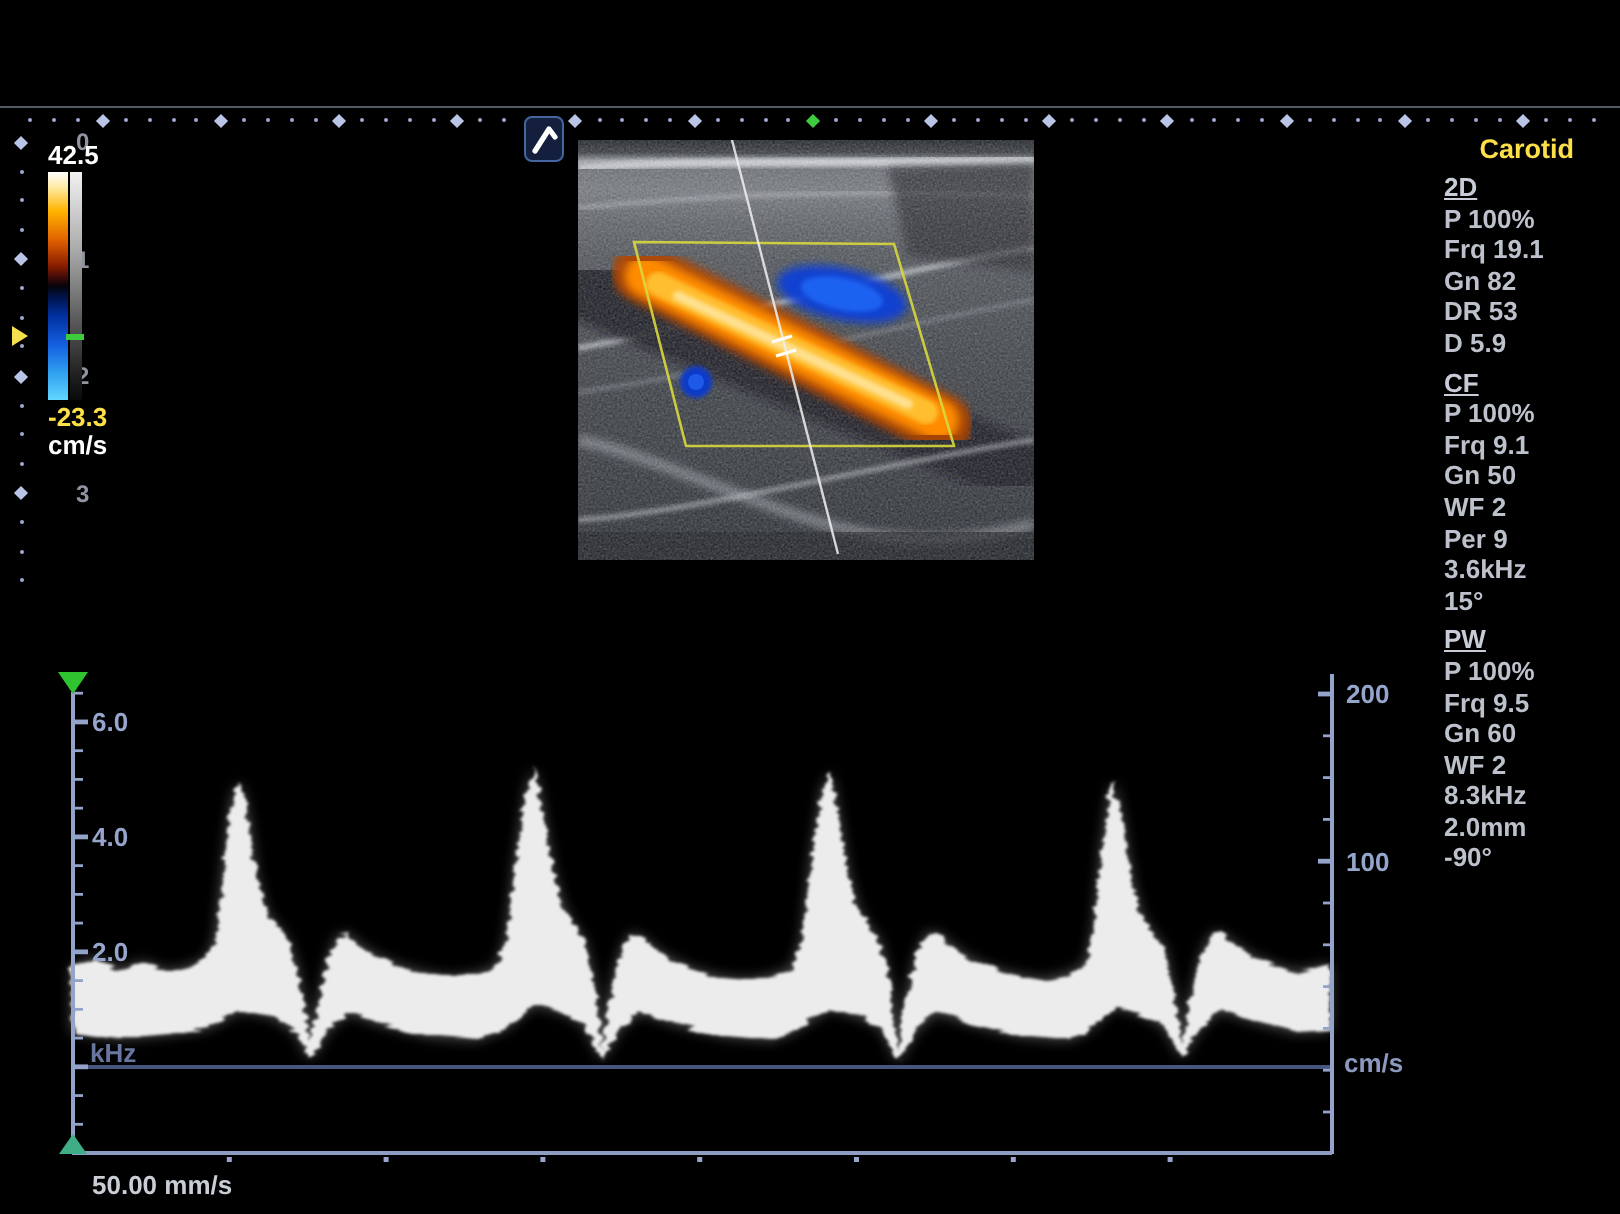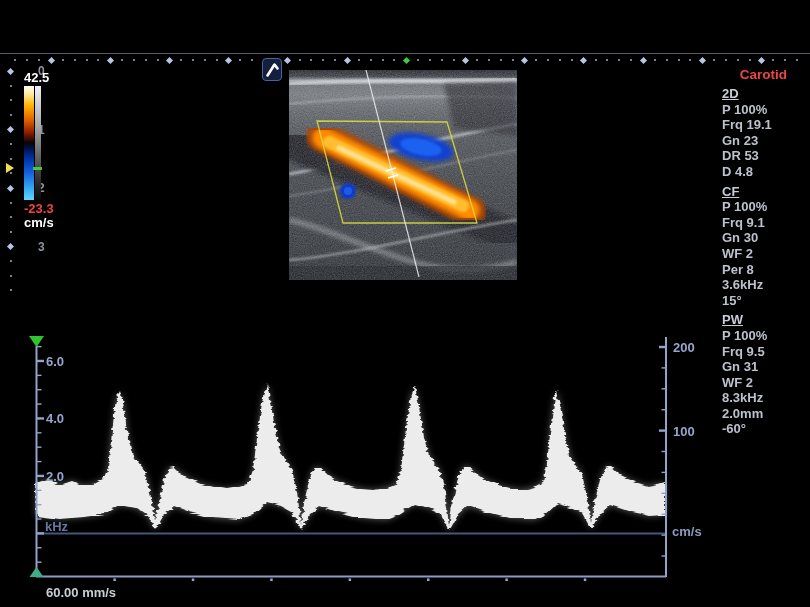--- a/index.html
+++ b/index.html
@@ -8,36 +8,36 @@
     font-family:"Liberation Sans","DejaVu Sans",sans-serif; font-weight:700;
   }
   .divider { position:absolute; left:0; top:53px; width:810px; height:1px; background:#565c66; }
   
   .rdot  { position:absolute; width:2px; height:2px; background:#9fabd0; border-radius:50%; }
   .rdia  { position:absolute; width:5px; height:5px; background:#b9c4e6; transform:rotate(45deg); }
   .rdia.green { background:#3ecb3e; }
   .depth-label { position:absolute; left:38px; color:#9094a0; font-size:12px; line-height:12px; }
   
   #cb-max { position:absolute; left:24px; top:70px;  color:#ffffff; font-size:13px; }
-  #cb-min { position:absolute; left:24px; top:201px; color:#ef4444; font-size:13px; }
+  #cb-min { position:absolute; left:24px; top:201px; color:#fde047; font-size:13px; }
   #cb-unit{ position:absolute; left:24px; top:215px; color:#ffffff; font-size:13px; }
   #colorbar { position:absolute; left:24px; top:86px; width:10px; height:114px;
     background:linear-gradient(180deg,#ffffff 0%,#ffe9a0 7%,#ffb400 17%,#e06000 30%,#8a1e00 41%,#35080a 47%,#050508 50%,#001040 54%,#0030a0 63%,#1560e0 76%,#30a0f0 88%,#60d8ff 100%); }
   #graybar { position:absolute; left:35px; top:86px; width:6px; height:114px;
     background:linear-gradient(180deg,#f2f2f2 0%,#a8a8a8 35%,#5a5a5a 65%,#222 88%,#0a0a0a 100%); }
   #graybar-tick { position:absolute; left:33px; top:167px; width:9px; height:3px; background:#3ecb3e; }
   #focus-arrow { position:absolute; left:6px; top:163px; width:0; height:0;
     border-left:8px solid #f3de4e; border-top:5px solid transparent; border-bottom:5px solid transparent; }
   
   #orient-icon { position:absolute; left:262px; top:58px; width:20px; height:23px;
     background:#141f3d; border:1px solid #44659f; border-radius:4px; box-sizing:border-box; }
   
   #bmode { position:absolute; left:289px; top:70px; }
   
-  #title { position:absolute; top:67px; right:23px; color:#ef4444; font-size:13.5px; }
+  #title { position:absolute; top:67px; right:23px; color:#fde047; font-size:13.5px; }
   #side-panel { position:absolute; left:722px; top:86px; font-size:13px; color:#bcc1cb; line-height:15.6px; white-space:nowrap; }
   #side-panel .sec { margin-bottom:4px; }
   #side-panel .hdr { text-decoration:underline; color:#c8ccd6; }
   
   #overlay { position:absolute; left:0; top:0; pointer-events:none; }
   #sweep { position:absolute; left:46px; top:585px; font-size:13px; color:#c9ced6; }
 </style>
 </head>
 <body>
 
@@ -208,43 +208,43 @@
       <path d="M99 108 l10 -3" fill="none"></path>
     </g>
   </svg>
 
   <div id="title">Carotid</div>
   <div id="side-panel">
       <div class="sec">
         <div class="hdr">2D</div>
         <div>P 100%</div>
         <div>Frq 19.1</div>
-        <div>Gn 23</div>
+        <div>Gn 82</div>
         <div>DR 53</div>
-        <div>D 4.8</div>
+        <div>D 5.9</div>
       </div>
       <div class="sec">
         <div class="hdr">CF</div>
         <div>P 100%</div>
         <div>Frq 9.1</div>
-        <div>Gn 30</div>
+        <div>Gn 50</div>
         <div>WF 2</div>
-        <div>Per 8</div>
+        <div>Per 9</div>
         <div>3.6kHz</div>
         <div>15°</div>
       </div>
       <div class="sec">
         <div class="hdr">PW</div>
         <div>P 100%</div>
         <div>Frq 9.5</div>
-        <div>Gn 31</div>
+        <div>Gn 60</div>
         <div>WF 2</div>
         <div>8.3kHz</div>
         <div>2.0mm</div>
-        <div>-60°</div>
+        <div>-90°</div>
       </div>
     </div>
 
   <svg id="overlay" width="810" height="607" viewBox="0 0 810 607">
     <defs>
       <filter id="rough" x="-3%" y="-12%" width="106%" height="124%">
         <feTurbulence type="fractalNoise" baseFrequency="0.012 0.28" numOctaves="3" seed="11" result="n"></feTurbulence>
         <feDisplacementMap in="SourceGraphic" in2="n" scale="6" xChannelSelector="R" yChannelSelector="G"></feDisplacementMap>
         <feGaussianBlur stdDeviation="0.7"></feGaussianBlur>
       </filter>
@@ -300,14 +300,14 @@
         <text x="46" y="365.5" fill="#96a5cc" font-size="13" font-weight="700">6.0</text>
         <text x="46" y="423" fill="#96a5cc" font-size="13" font-weight="700">4.0</text>
         <text x="46" y="480.5" fill="#96a5cc" font-size="13" font-weight="700">2.0</text>
         <text x="45" y="531" fill="#68779f" font-size="13" font-weight="700">kHz</text>
         <text x="673" y="351.5" fill="#96a5cc" font-size="13" font-weight="700">200</text>
         <text x="673" y="435.5" fill="#96a5cc" font-size="13" font-weight="700">100</text>
         <text x="672" y="536" fill="#8b99bf" font-size="13" font-weight="700">cm/s</text>
       </g>
   </svg>
 
-  <div id="sweep">60.00 mm/s</div>
+  <div id="sweep">50.00 mm/s</div>
 </div>
 
 </body></html>

